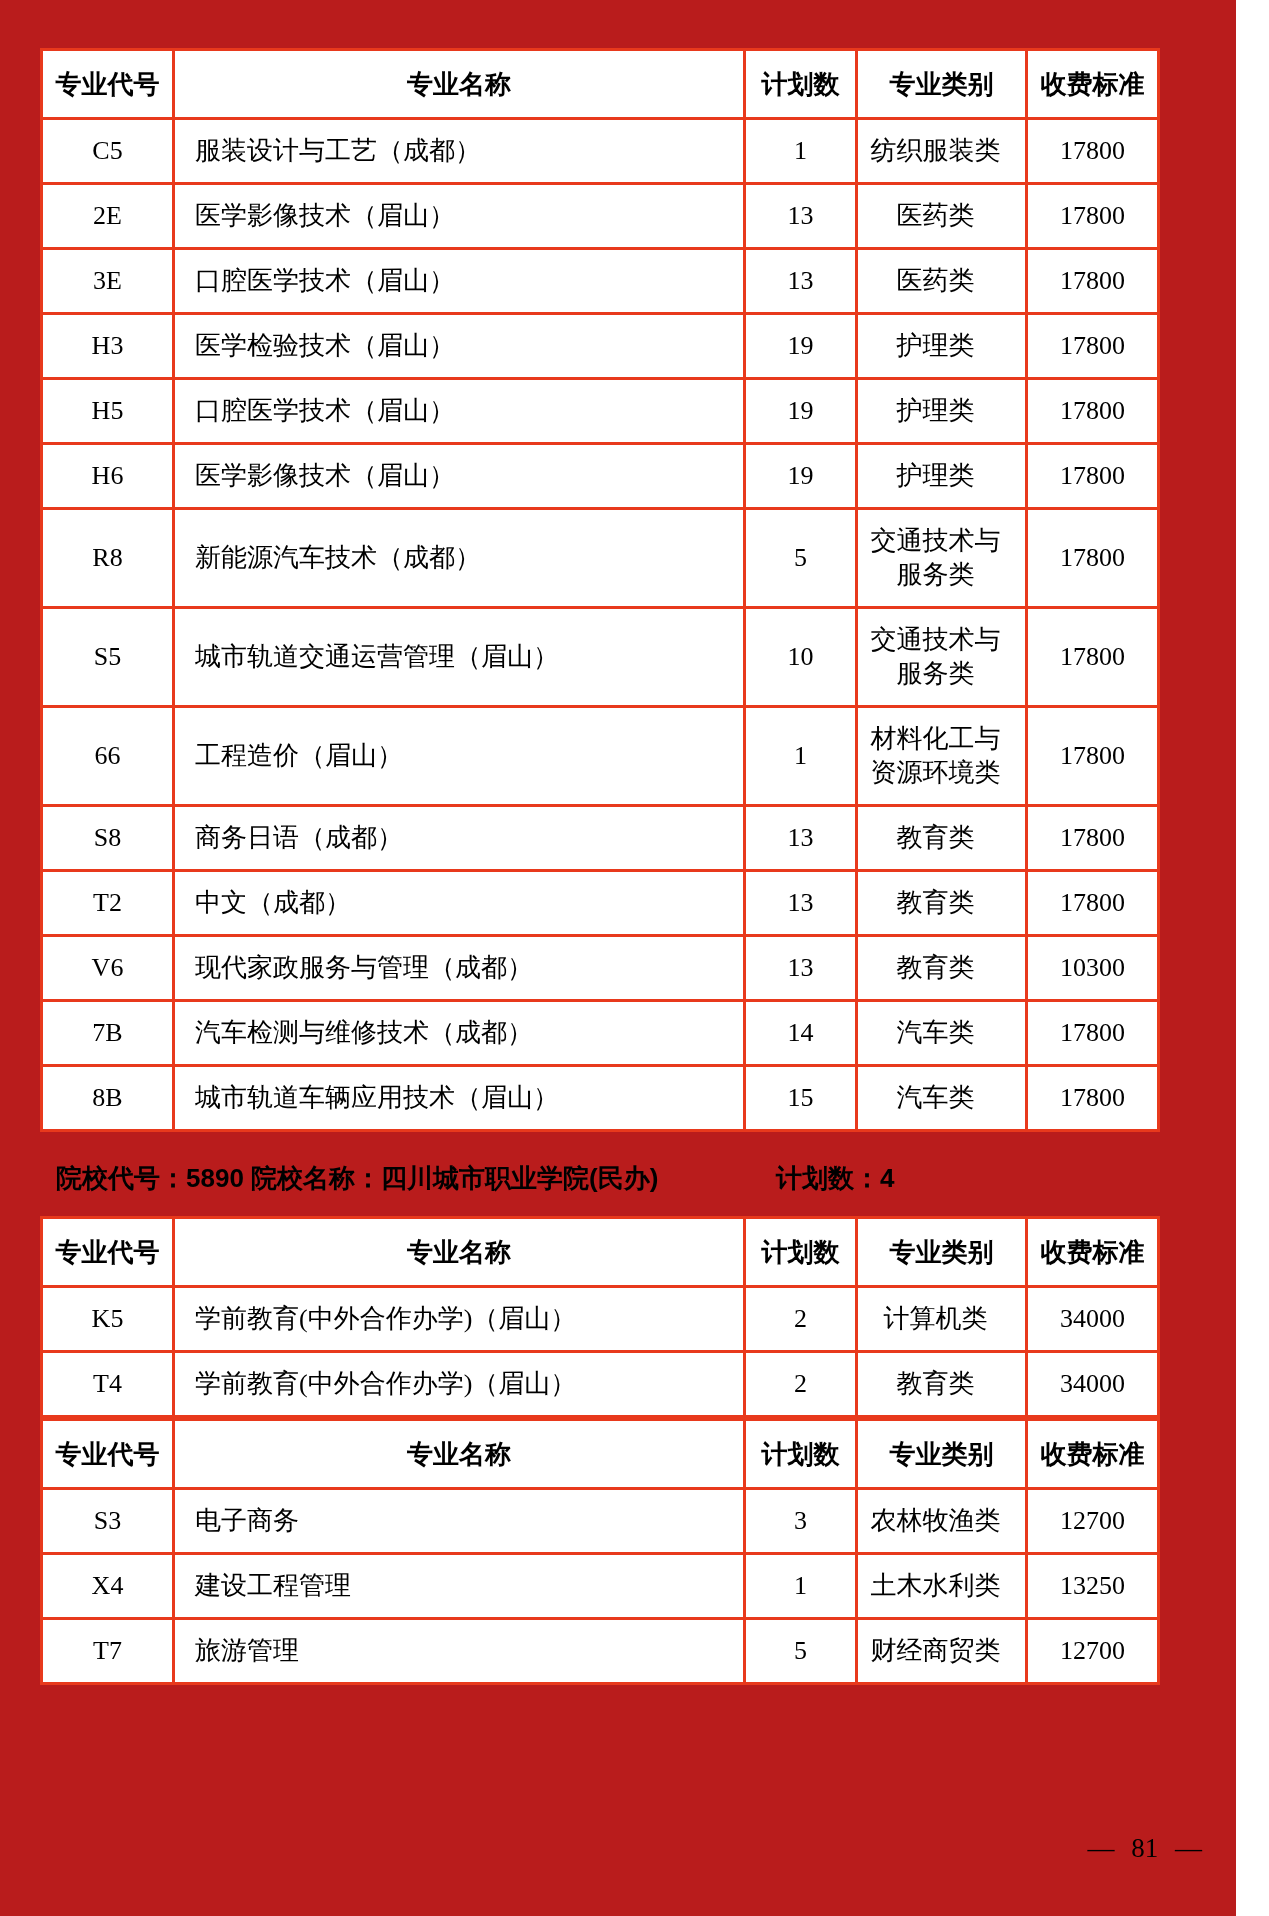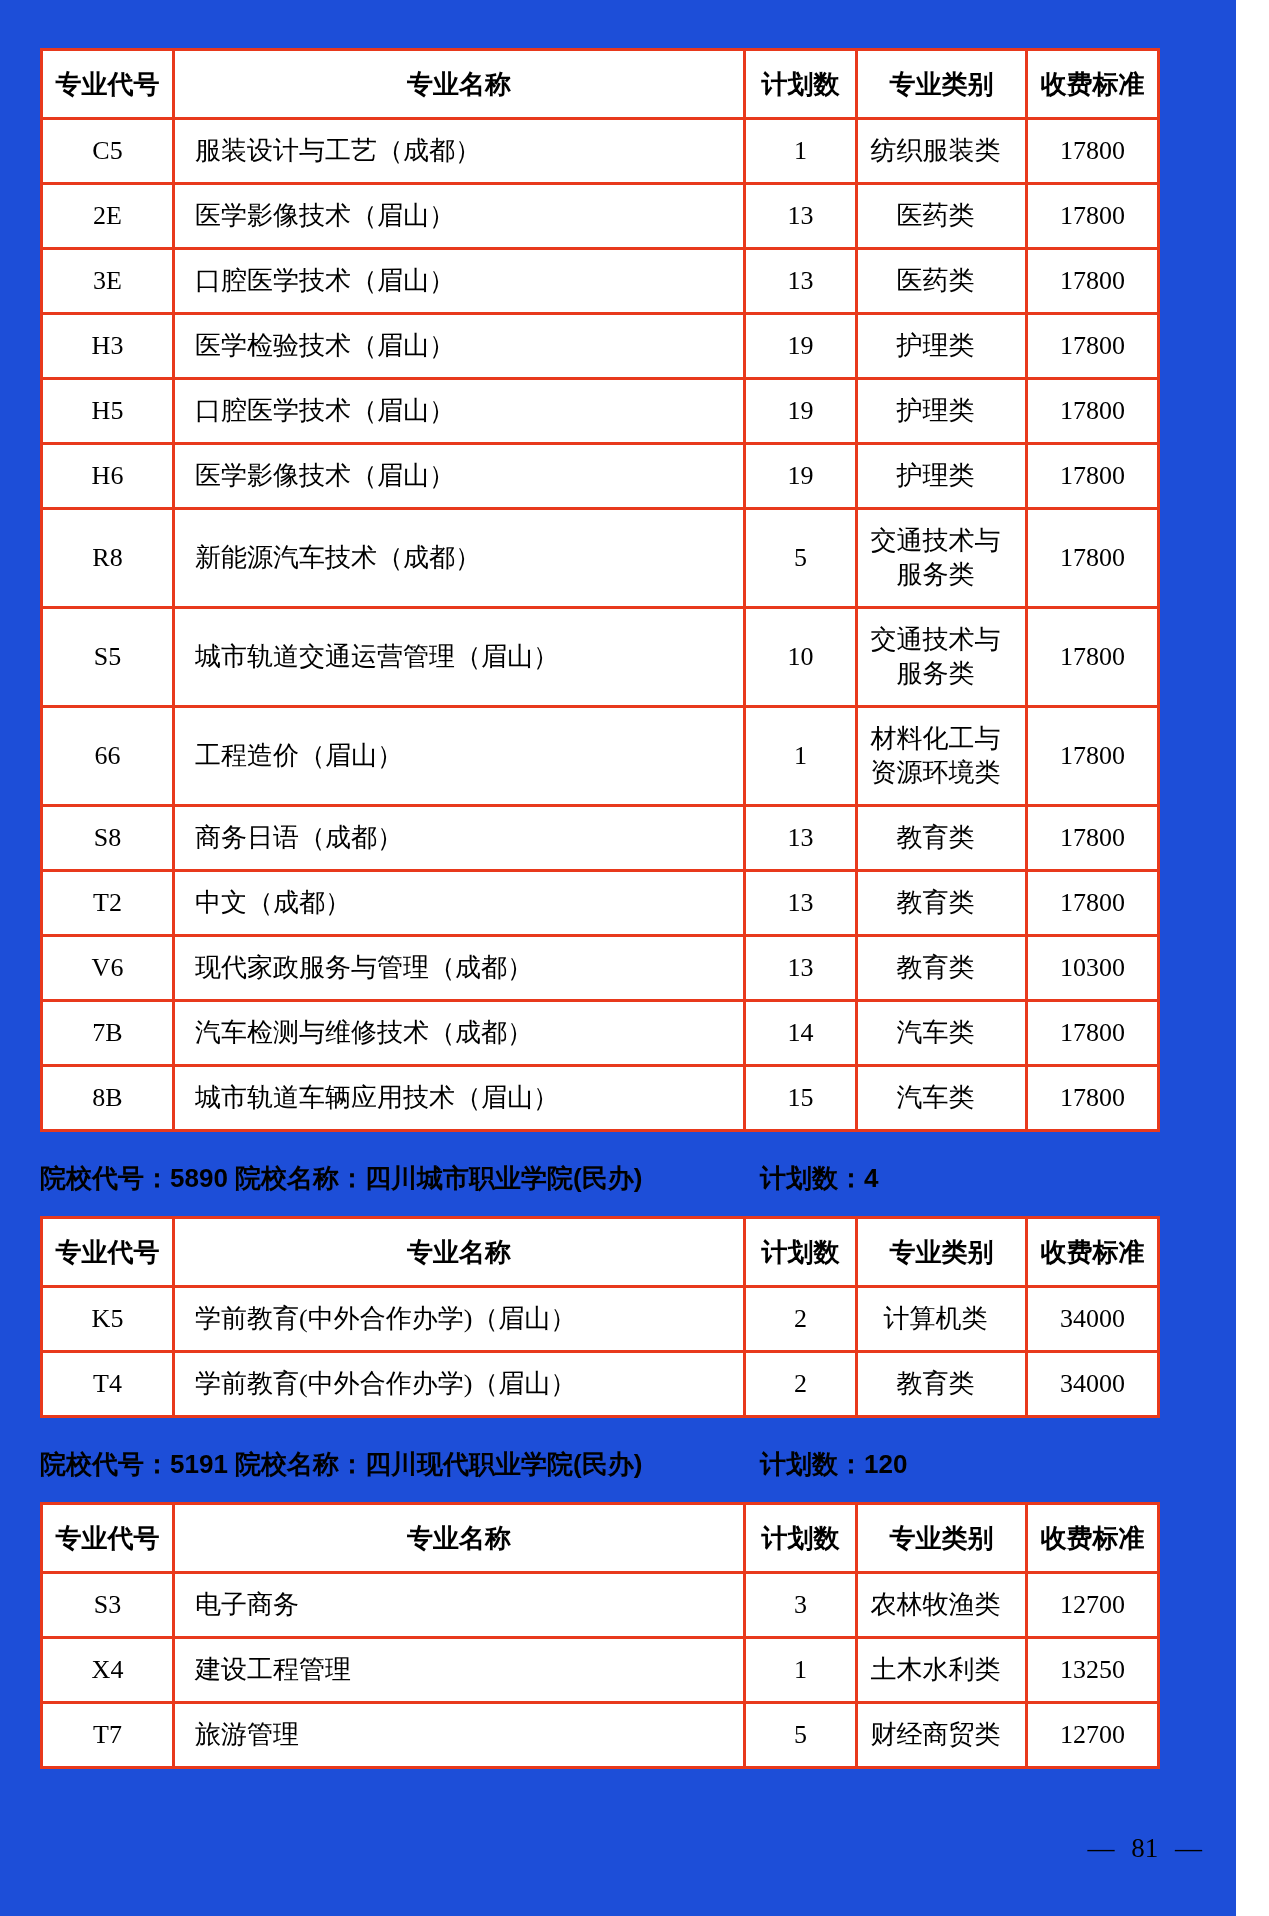--- a/index.html
+++ b/index.html
@@ -8,21 +8,21 @@
     background: #ffffff;
   }
   body {
     font-family: "Liberation Serif", "DejaVu Serif", serif;
     color: #000000;
   }
   .page {
     position: relative;
     width: 1236px;
     height: 1916px;
-    background: #1d4ed8;
+    background: #b91c1c;
     overflow: hidden;
   }
   .content {
     padding-top: 48px;
     padding-left: 40px;
   }
   table.plan-table {
     border-collapse: collapse;
     table-layout: fixed;
     width: 1117px;
@@ -48,21 +48,21 @@
     padding-left: 20px;
     padding-right: 10px;
   }
   table.plan-table td.c-cat {
     padding-left: 0;
     padding-right: 12px;
   }
   .section-heading {
     position: relative;
     width: 1117px;
-    margin: 26px 0 18px 0;
+    margin: 26px 0 18px 16px;
     font-family: "Liberation Sans", "DejaVu Sans", sans-serif;
     font-weight: 700;
     font-size: 26px;
     line-height: 40px;
     white-space: nowrap;
   }
   .section-heading .h-plan {
     position: absolute;
     left: 720px;
     top: 0;
@@ -235,24 +235,20 @@
         <tr>
           <td>T4</td>
           <td class="c-name">学前教育(中外合作办学)（眉山）</td>
           <td>2</td>
           <td class="c-cat">教育类</td>
           <td>34000</td>
         </tr>
       </tbody>
     </table>
 
-    <div class="section-heading">
-      <span class="h-info">院校代号：5191 院校名称：四川现代职业学院(民办)</span>
-      <span class="h-plan">计划数：120</span>
-    </div>
 
     <table class="plan-table">
       <colgroup>
         <col style="width:132px">
           <col style="width:571px">
           <col style="width:112px">
           <col style="width:170px">
           <col style="width:132px">
       </colgroup>
       <thead>

